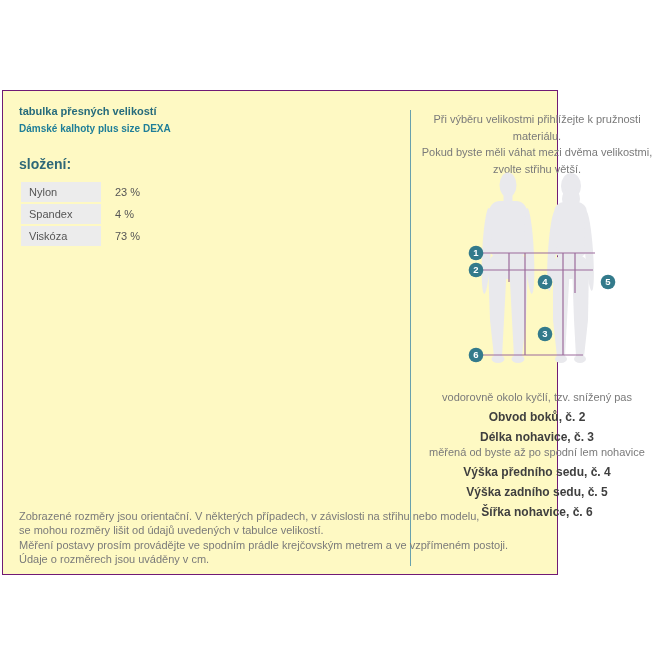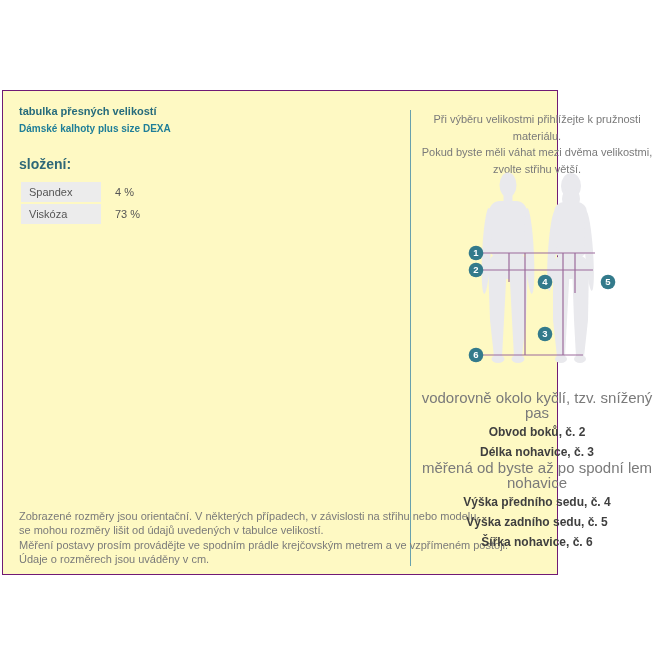--- a/index.html
+++ b/index.html
@@ -32,38 +32,42 @@
 
   
   .col-right { position:absolute; left:408px; top:0; width:252px; height:100%; }
   .intro { position:absolute; top:20px; left:0; width:100%; text-align:center;
            font-size:11px; line-height:16.5px; color:#7a7a7a; }
   .diagram { position:absolute; left:29px; top:74px; }
 
   .measurements { position:absolute; top:299px; left:0; width:100%; text-align:center; }
   .meas-group { margin-bottom:5px; }
   .meas-title { font-size:12px; font-weight:bold; color:#3f3f3f; line-height:15px; }
-  .meas-desc  { font-size:15px; color:#7a7a7a; line-height:15px; }
+  .meas-desc  { font-size:11px; color:#7a7a7a; line-height:15px; }
 
   .marker-num { font-size:9.5px; font-weight:bold; fill:#ffffff;
                 font-family:"Liberation Sans", sans-serif; text-anchor:middle; }
 </style>
 </head>
 <body>
 
 <div class="size-box">
   <div class="divider"></div>
 
   <div class="col-left">
     <div class="eyebrow">tabulka přesných velikostí</div>
     <div class="title">Dámské kalhoty plus size DEXA</div>
     <div class="comp-heading">složení:</div>
 
     <table class="comp-table">
       <tbody>
+        <tr>
+          <td class="mat">Nylon</td>
+          <td class="val">23 %</td>
+        </tr>
         <tr>
           <td class="mat">Spandex</td>
           <td class="val">4 %</td>
         </tr>
         <tr>
           <td class="mat">Viskóza</td>
           <td class="val">73 %</td>
         </tr>
       </tbody>
     </table>

